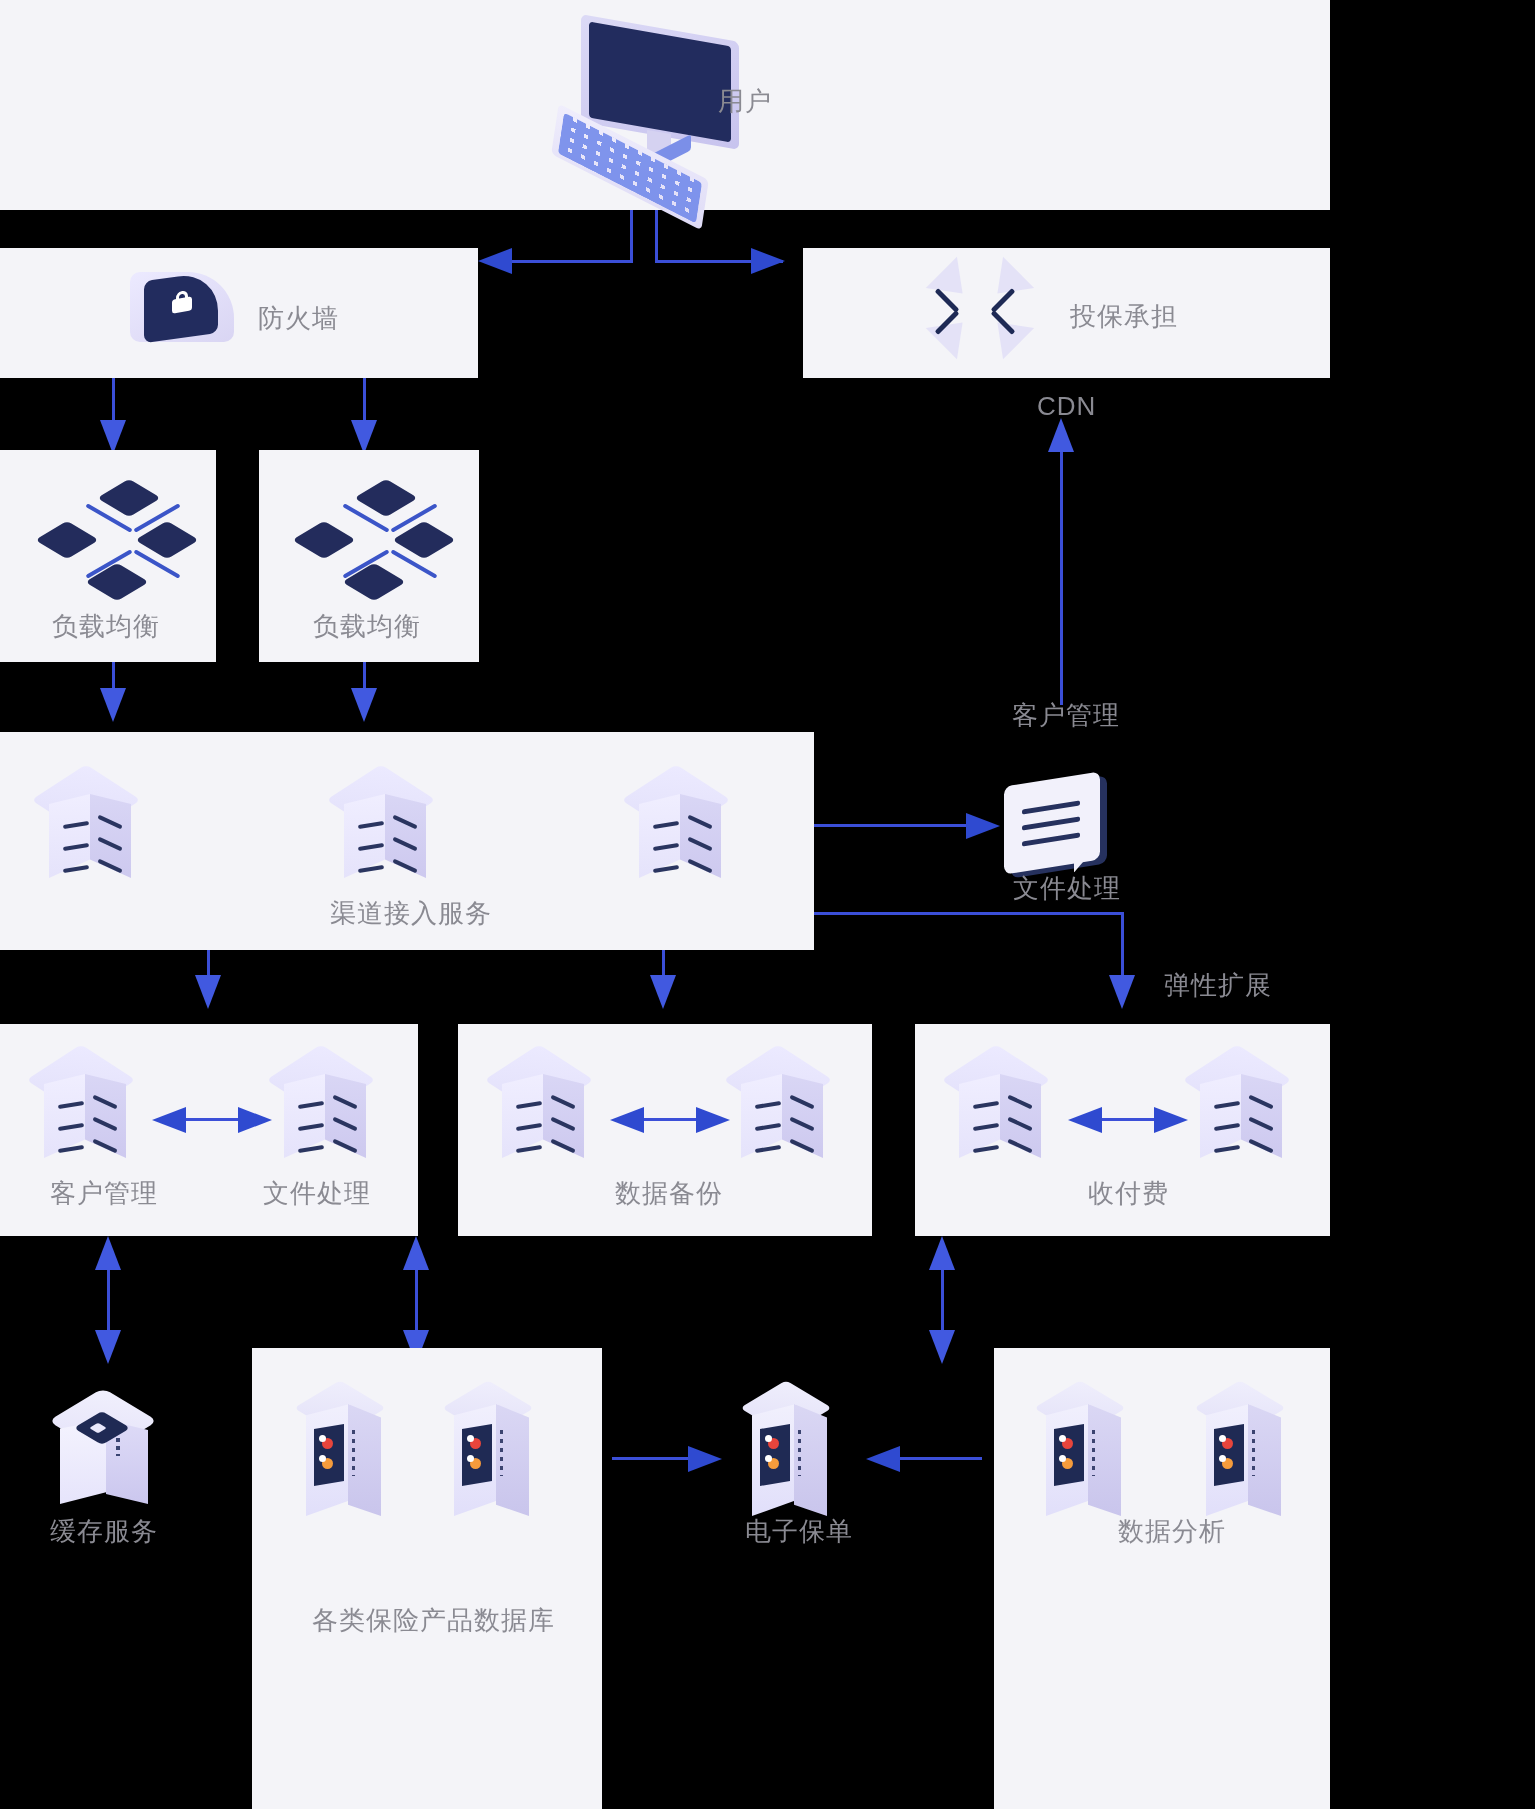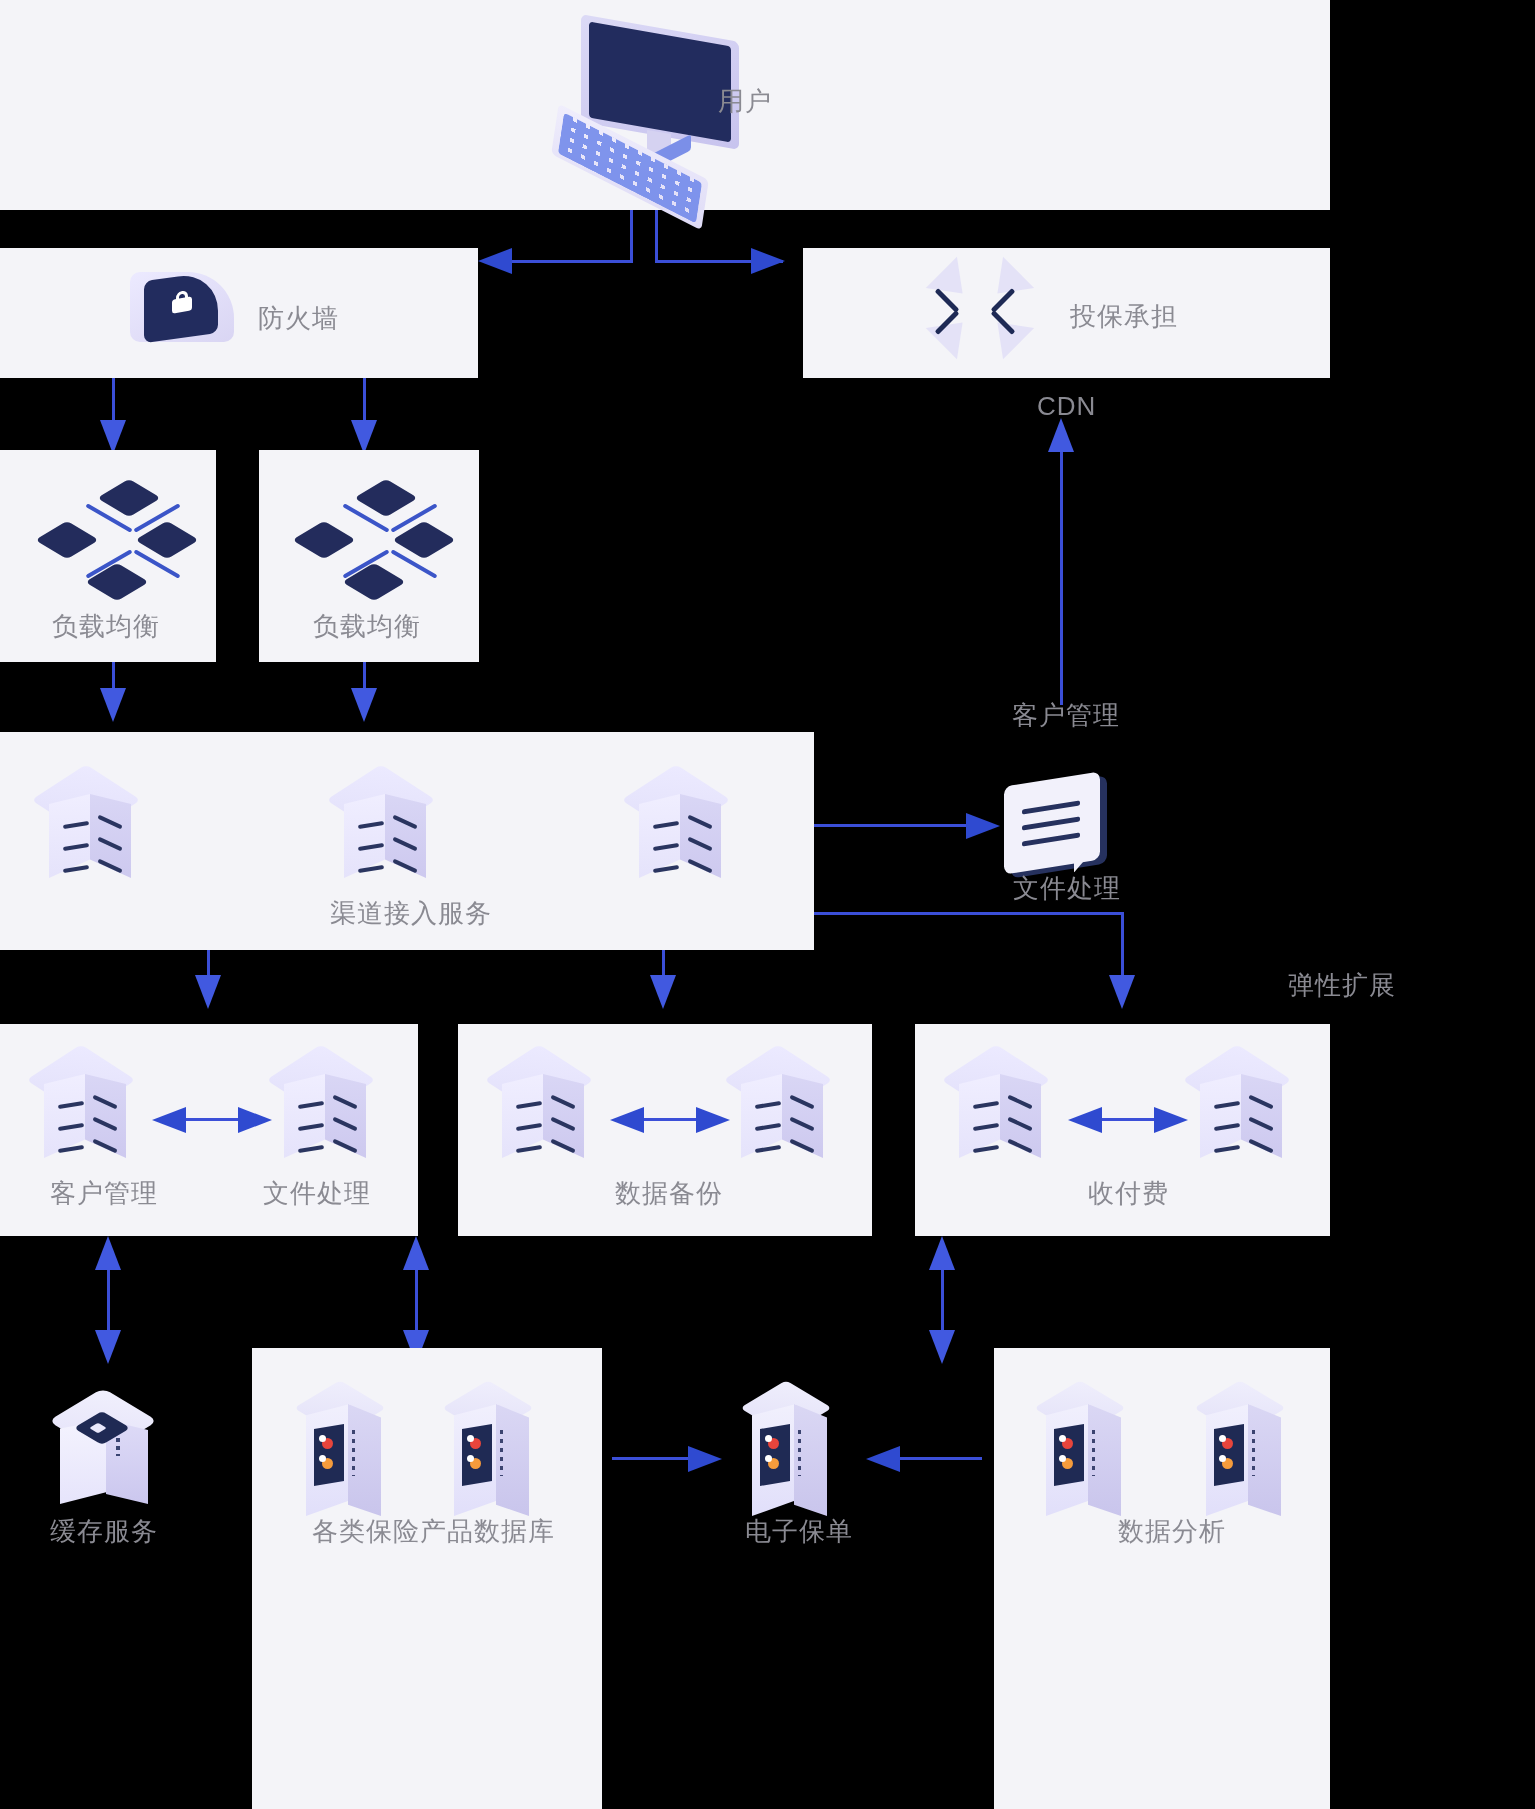--- a/index.html
+++ b/index.html
@@ -371,21 +371,21 @@
   <div class="lbl big" style="left:1012px; top:702px;">客户管理</div>
 
   <div class="ln vln" style="left:207px; top:950px; height:42px;"></div>
   <div class="arw down" style="left:195px; top:975px;"></div>
   <div class="ln vln" style="left:662px; top:950px; height:42px;"></div>
   <div class="arw down" style="left:650px; top:975px;"></div>
   <div class="ln hln" style="left:814px; top:912px; width:310px;"></div>
   <div class="ln vln" style="left:1121px; top:912px; height:80px;"></div>
   <div class="arw down" style="left:1109px; top:975px;"></div>
 
-  <div class="lbl big" style="left:1288px; top:972px;">弹性扩展</div>
+  <div class="lbl big" style="left:1164px; top:972px;">弹性扩展</div>
 
   <div class="panel" style="left:0; top:1024px; width:418px; height:212px;"></div>
   <div class="server" style="left:40px; top:1048px;">
     <div class="top"></div>
       <div class="body">
         <div class="faceL"></div>
         <div class="faceR"></div>
       </div>
     <div class="slot" style="left:18px; top:55px; width:26px; transform: rotate(-9deg);"></div>
     <div class="slot" style="left:18px; top:77px; width:26px; transform: rotate(-9deg);"></div>
@@ -515,21 +515,21 @@
     <div class="dtop"></div>
       <div class="dL"></div>
       <div class="dR"></div>
     <div class="screen"></div>
     <div class="dot red"></div>
       <div class="dot org"></div>
     <div class="dot wht" style="left:19px; top:53px;"></div>
     <div class="dot wht" style="left:19px; top:73px;"></div>
     <div class="dashes"></div>
   </div>
-  <div class="lbl big" style="left:312px; top:1518px;">各类保险产品数据库</div>
+  <div class="lbl big" style="left:312px; top:1607px;">各类保险产品数据库</div>
 
   <div class="dbt" style="left:746px; top:1382px;">
     <div class="dtop"></div>
       <div class="dL"></div>
       <div class="dR"></div>
     <div class="screen"></div>
     <div class="dot red"></div>
       <div class="dot org"></div>
     <div class="dot wht" style="left:19px; top:53px;"></div>
     <div class="dot wht" style="left:19px; top:73px;"></div>

